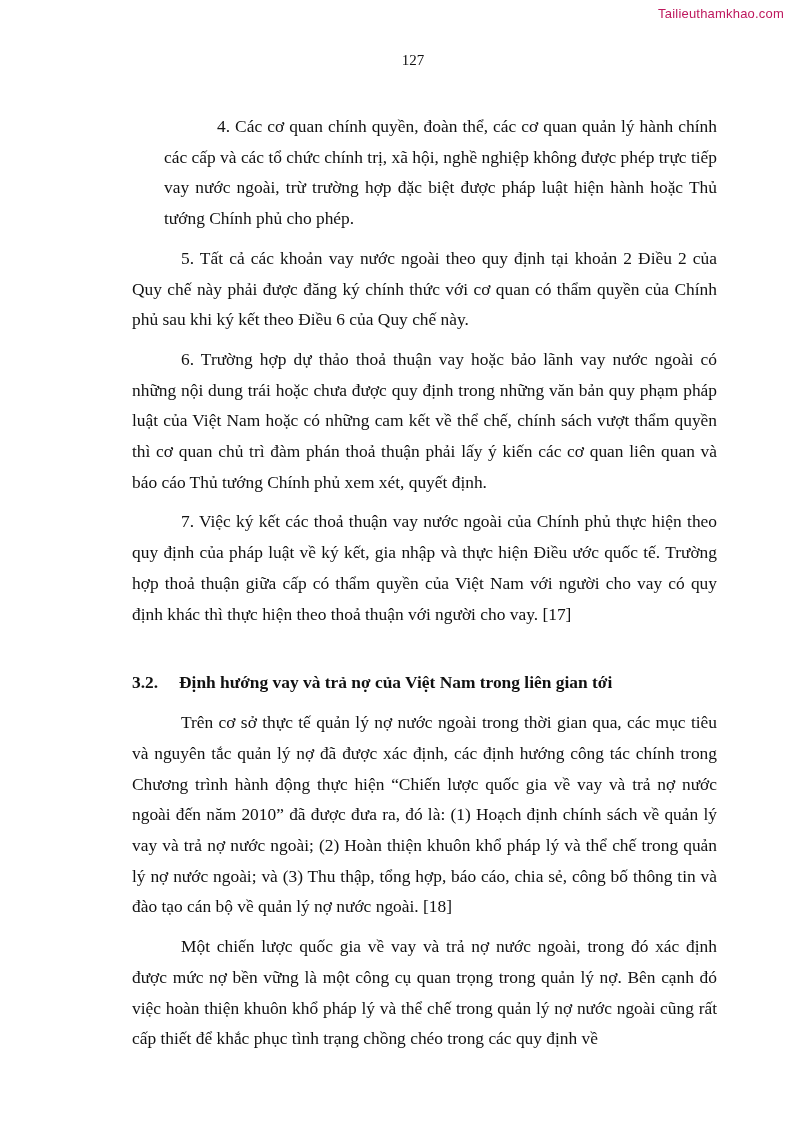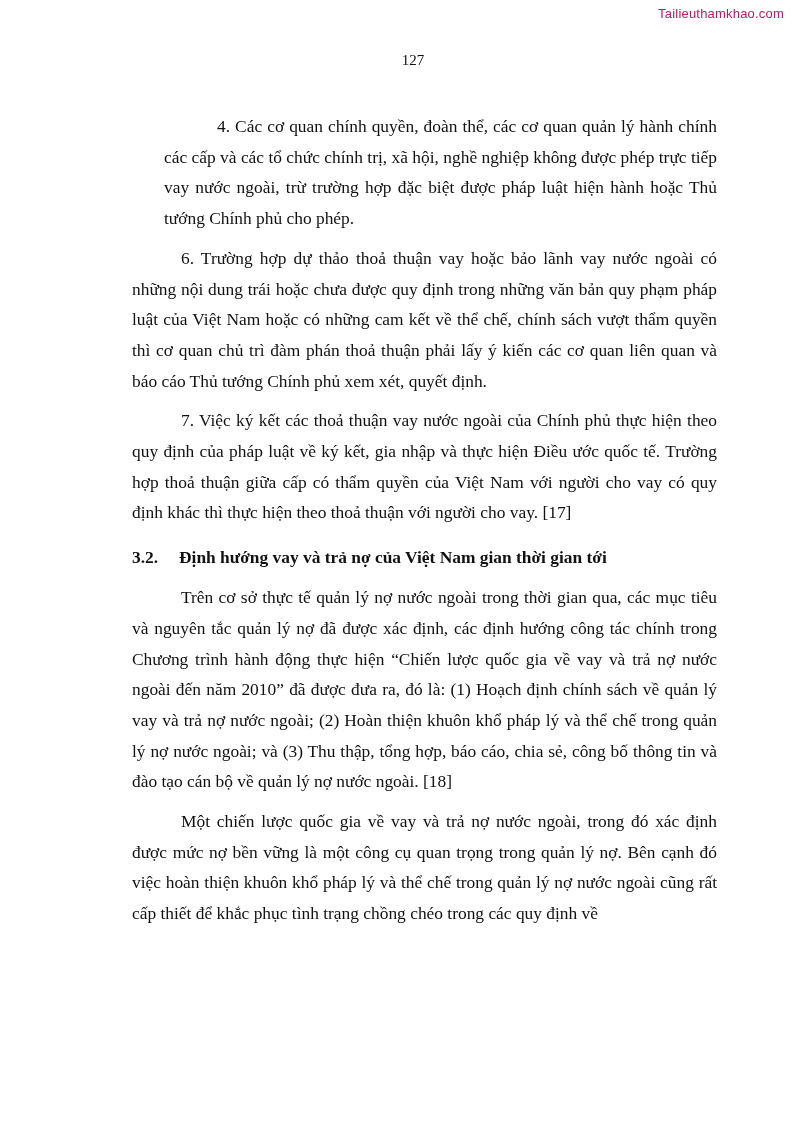--- a/index.html
+++ b/index.html
@@ -53,33 +53,35 @@
     .section-heading {
       font-size: 17.4px;
       font-weight: bold;
       line-height: 30px;
       margin: 14px 0 10px 0;
       white-space: nowrap;
     }
     .section-heading .num {
       display: inline-block;
       width: 47px;
+      margin-top: 24px;
     }
   </style>
 </head>
 <body>
 
 <div class="watermark">Tailieuthamkhao.com</div>
 
 <div class="page-number">127</div>
 
 <div class="content">
   <p class="para first">4. Các cơ quan chính quyền, đoàn thể, các cơ quan quản lý hành chính các cấp và các tổ chức chính trị, xã hội, nghề nghiệp không được phép trực tiếp vay nước ngoài, trừ trường hợp đặc biệt được pháp luật hiện hành hoặc Thủ tướng Chính phủ cho phép.</p>
+  <p class="para">5. Tất cả các khoản vay nước ngoài theo quy định tại khoản 2 Điều 2 của Quy chế này phải được đăng ký chính thức với cơ quan có thẩm quyền của Chính phủ sau khi ký kết theo Điều 6 của Quy chế này.</p>
   <p class="para">6. Trường hợp dự thảo thoả thuận vay hoặc bảo lãnh vay nước ngoài có những nội dung trái hoặc chưa được quy định trong những văn bản quy phạm pháp luật của Việt Nam hoặc có những cam kết về thể chế, chính sách vượt thẩm quyền thì cơ quan chủ trì đàm phán thoả thuận phải lấy ý kiến các cơ quan liên quan và báo cáo Thủ tướng Chính phủ xem xét, quyết định.</p>
   <p class="para">7. Việc ký kết các thoả thuận vay nước ngoài của Chính phủ thực hiện theo quy định của pháp luật về ký kết, gia nhập và thực hiện Điều ước quốc tế. Trường hợp thoả thuận giữa cấp có thẩm quyền của Việt Nam với người cho vay có quy định khác thì thực hiện theo thoả thuận với người cho vay. [17]</p>
 
   <div class="section-heading">
-    <span class="num">3.2.</span><span>Định hướng vay và trả nợ của Việt Nam gian thời gian tới</span>
+    <span class="num">3.2.</span><span>Định hướng vay và trả nợ của Việt Nam trong liên gian tới</span>
   </div>
 
   <p class="para">Trên cơ sở thực tế quản lý nợ nước ngoài trong thời gian qua, các mục tiêu và nguyên tắc quản lý nợ đã được xác định, các định hướng công tác chính trong Chương trình hành động thực hiện “Chiến lược quốc gia về vay và trả nợ nước ngoài đến năm 2010” đã được đưa ra, đó là: (1) Hoạch định chính sách về quản lý vay và trả nợ nước ngoài;  (2) Hoàn thiện khuôn khổ pháp lý và thể chế trong quản lý nợ nước ngoài; và (3) Thu thập, tổng hợp, báo cáo, chia sẻ, công bố thông tin và đào tạo cán bộ về quản lý nợ nước ngoài.  [18]</p>
   <p class="para">Một chiến lược quốc gia về vay và trả nợ nước ngoài, trong đó xác định được mức nợ bền vững là một công cụ quan trọng trong quản lý nợ. Bên cạnh đó việc hoàn thiện khuôn khổ pháp lý và thể chế trong quản lý nợ nước ngoài cũng rất cấp thiết để khắc phục tình trạng chồng chéo trong các quy định về</p>
 </div>
 
 </body></html>

